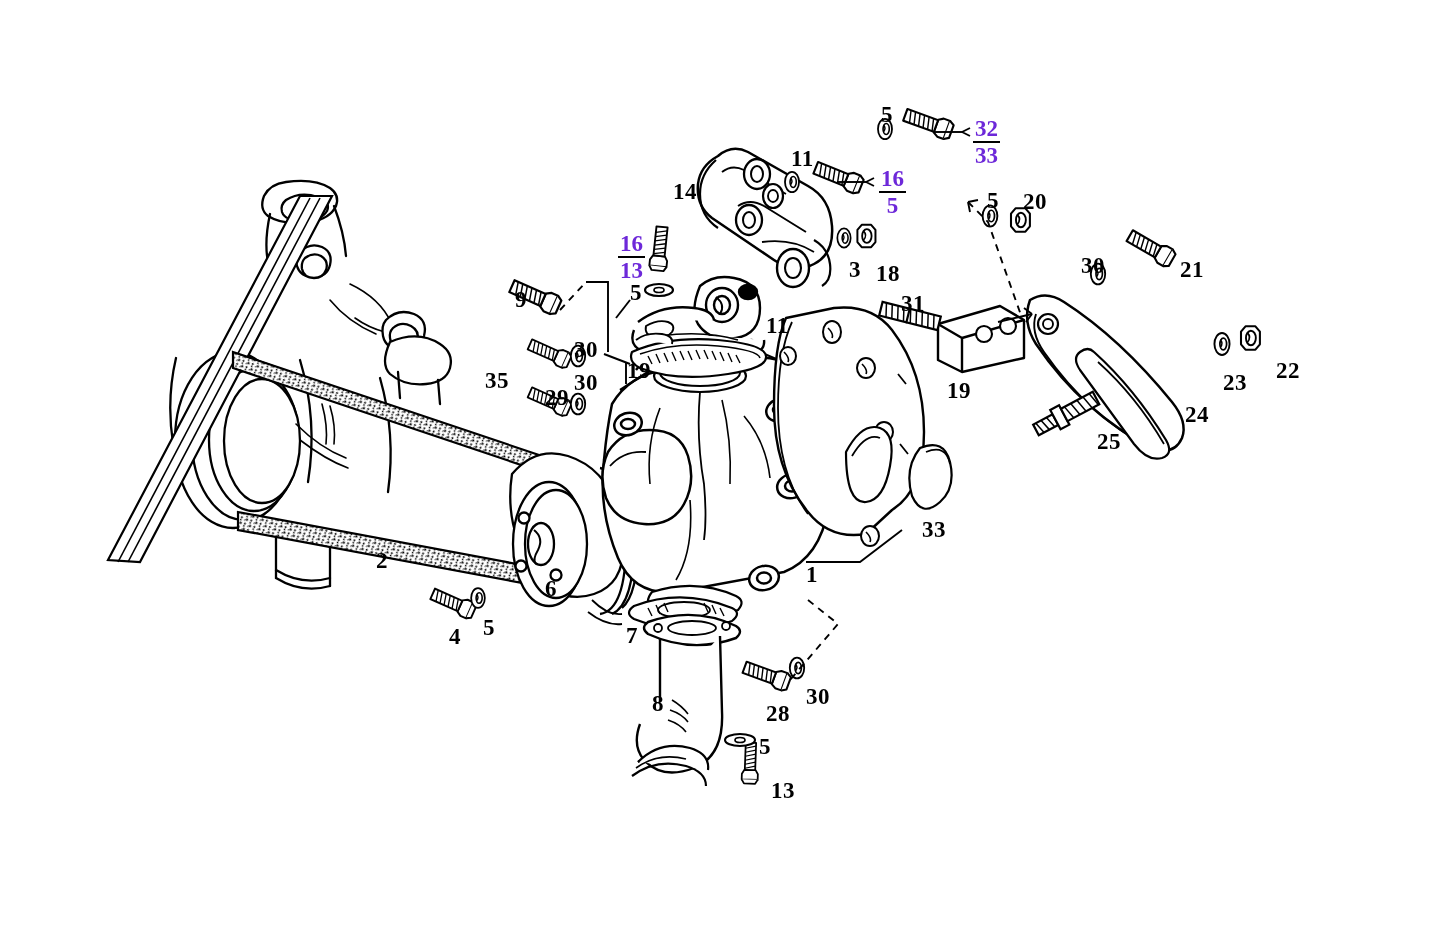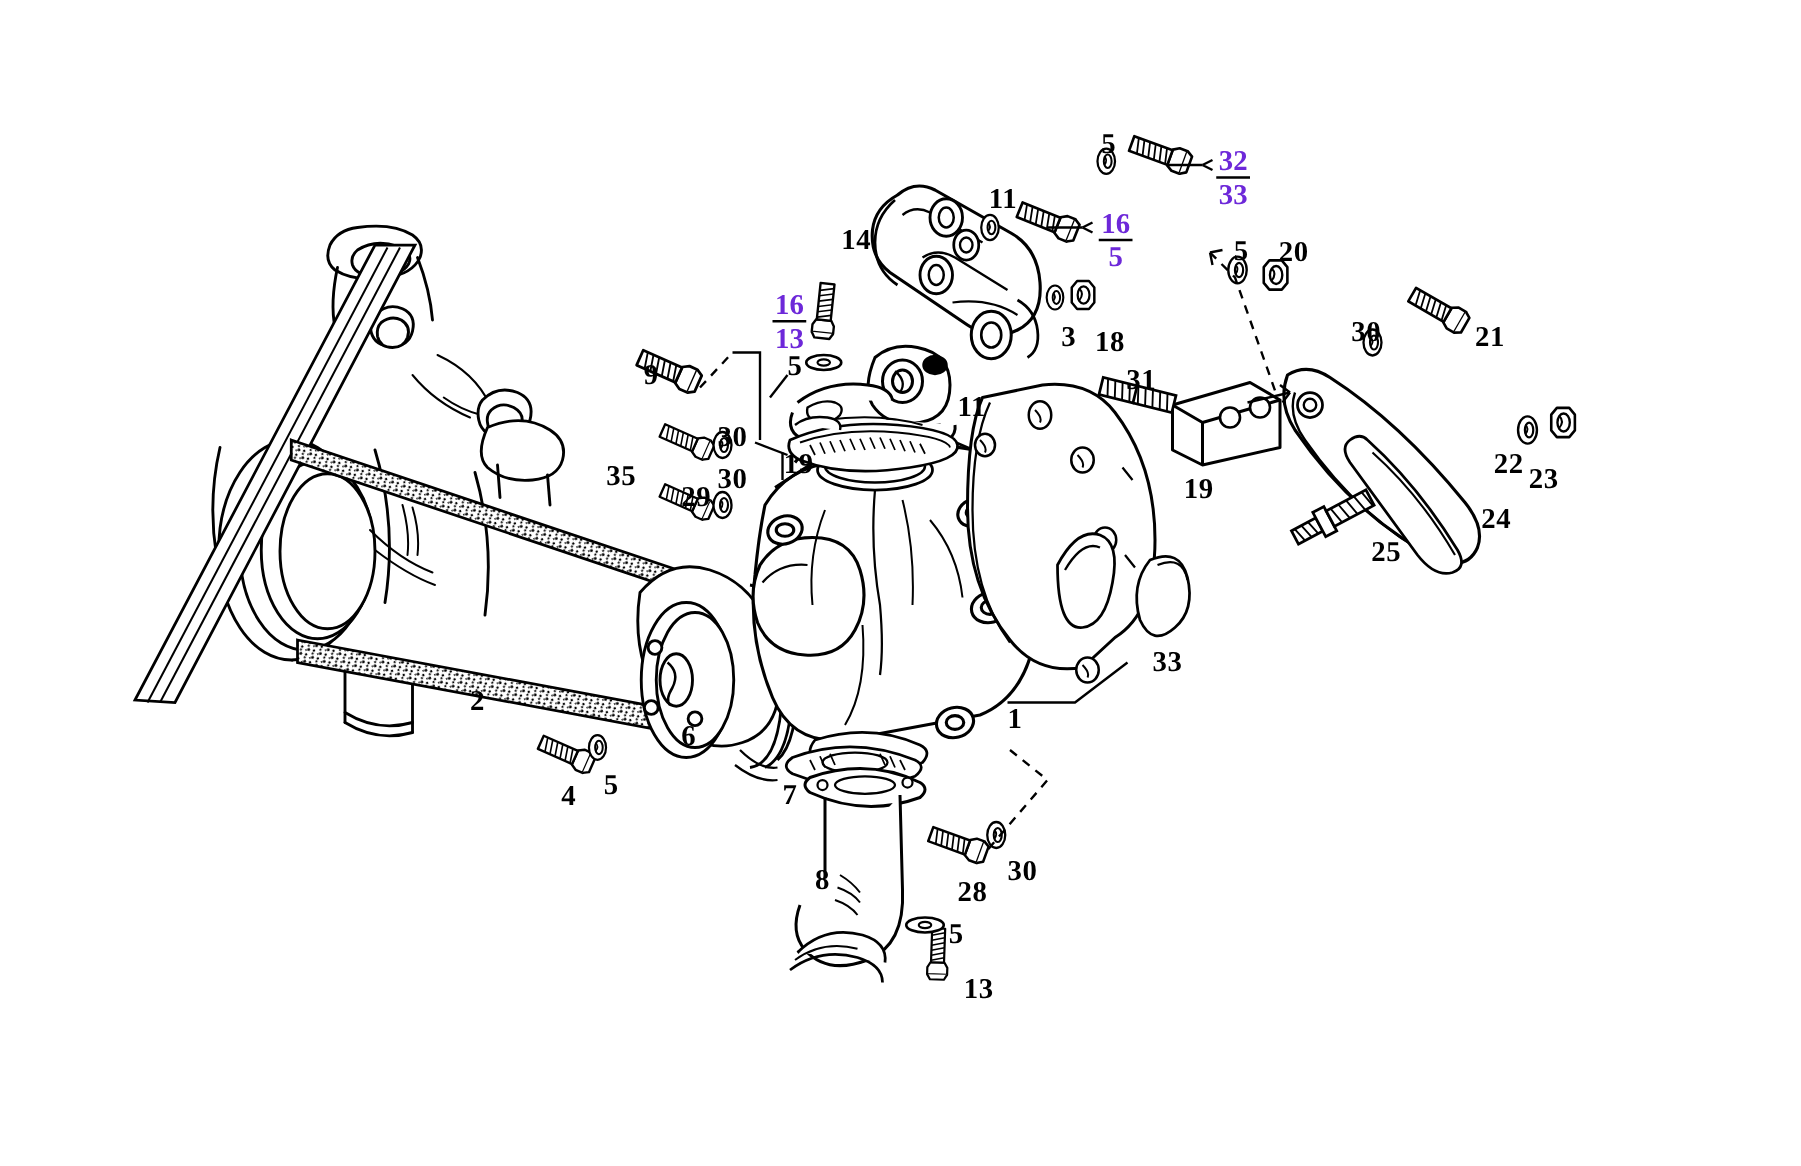--- a/index.html
+++ b/index.html
@@ -423,21 +423,21 @@
       <div class="callout" style="left: 515px; top: 288px;">9</div>
       <div class="callout" style="left: 627px; top: 359px;">19</div>
       <div class="callout" style="left: 766px; top: 314px;">11</div>
       <div class="callout" style="left: 771px; top: 779px;">13</div>
       <div class="callout" style="left: 673px; top: 180px;">14</div>
       <div class="callout" style="left: 791px; top: 147px;">11</div>
       <div class="callout" style="left: 876px; top: 262px;">18</div>
       <div class="callout" style="left: 947px; top: 379px;">19</div>
       <div class="callout" style="left: 1023px; top: 190px;">20</div>
       <div class="callout" style="left: 1180px; top: 246px; margin-top: 12px;">21</div>
-      <div class="callout" style="left: 1195px; top: 359px;">22</div>
+      <div class="callout" style="left: 1276px; top: 359px;">22</div>
       <div class="callout" style="left: 1223px; top: 371px;">23</div>
       <div class="callout" style="left: 1185px; top: 403px;">24</div>
       <div class="callout" style="left: 1097px; top: 430px;">25</div>
       <div class="callout" style="left: 922px; top: 518px;">33</div>
       <div class="callout" style="left: 485px; top: 369px;">35</div>
       <div class="callout" style="left: 766px; top: 702px;">28</div>
       <div class="callout" style="left: 545px; top: 386px;">29</div>
       <div class="callout" style="left: 574px; top: 338px;">30</div>
       <div class="callout" style="left: 574px; top: 371px;">30</div>
       <div class="callout" style="left: 1081px; top: 254px;">30</div>

